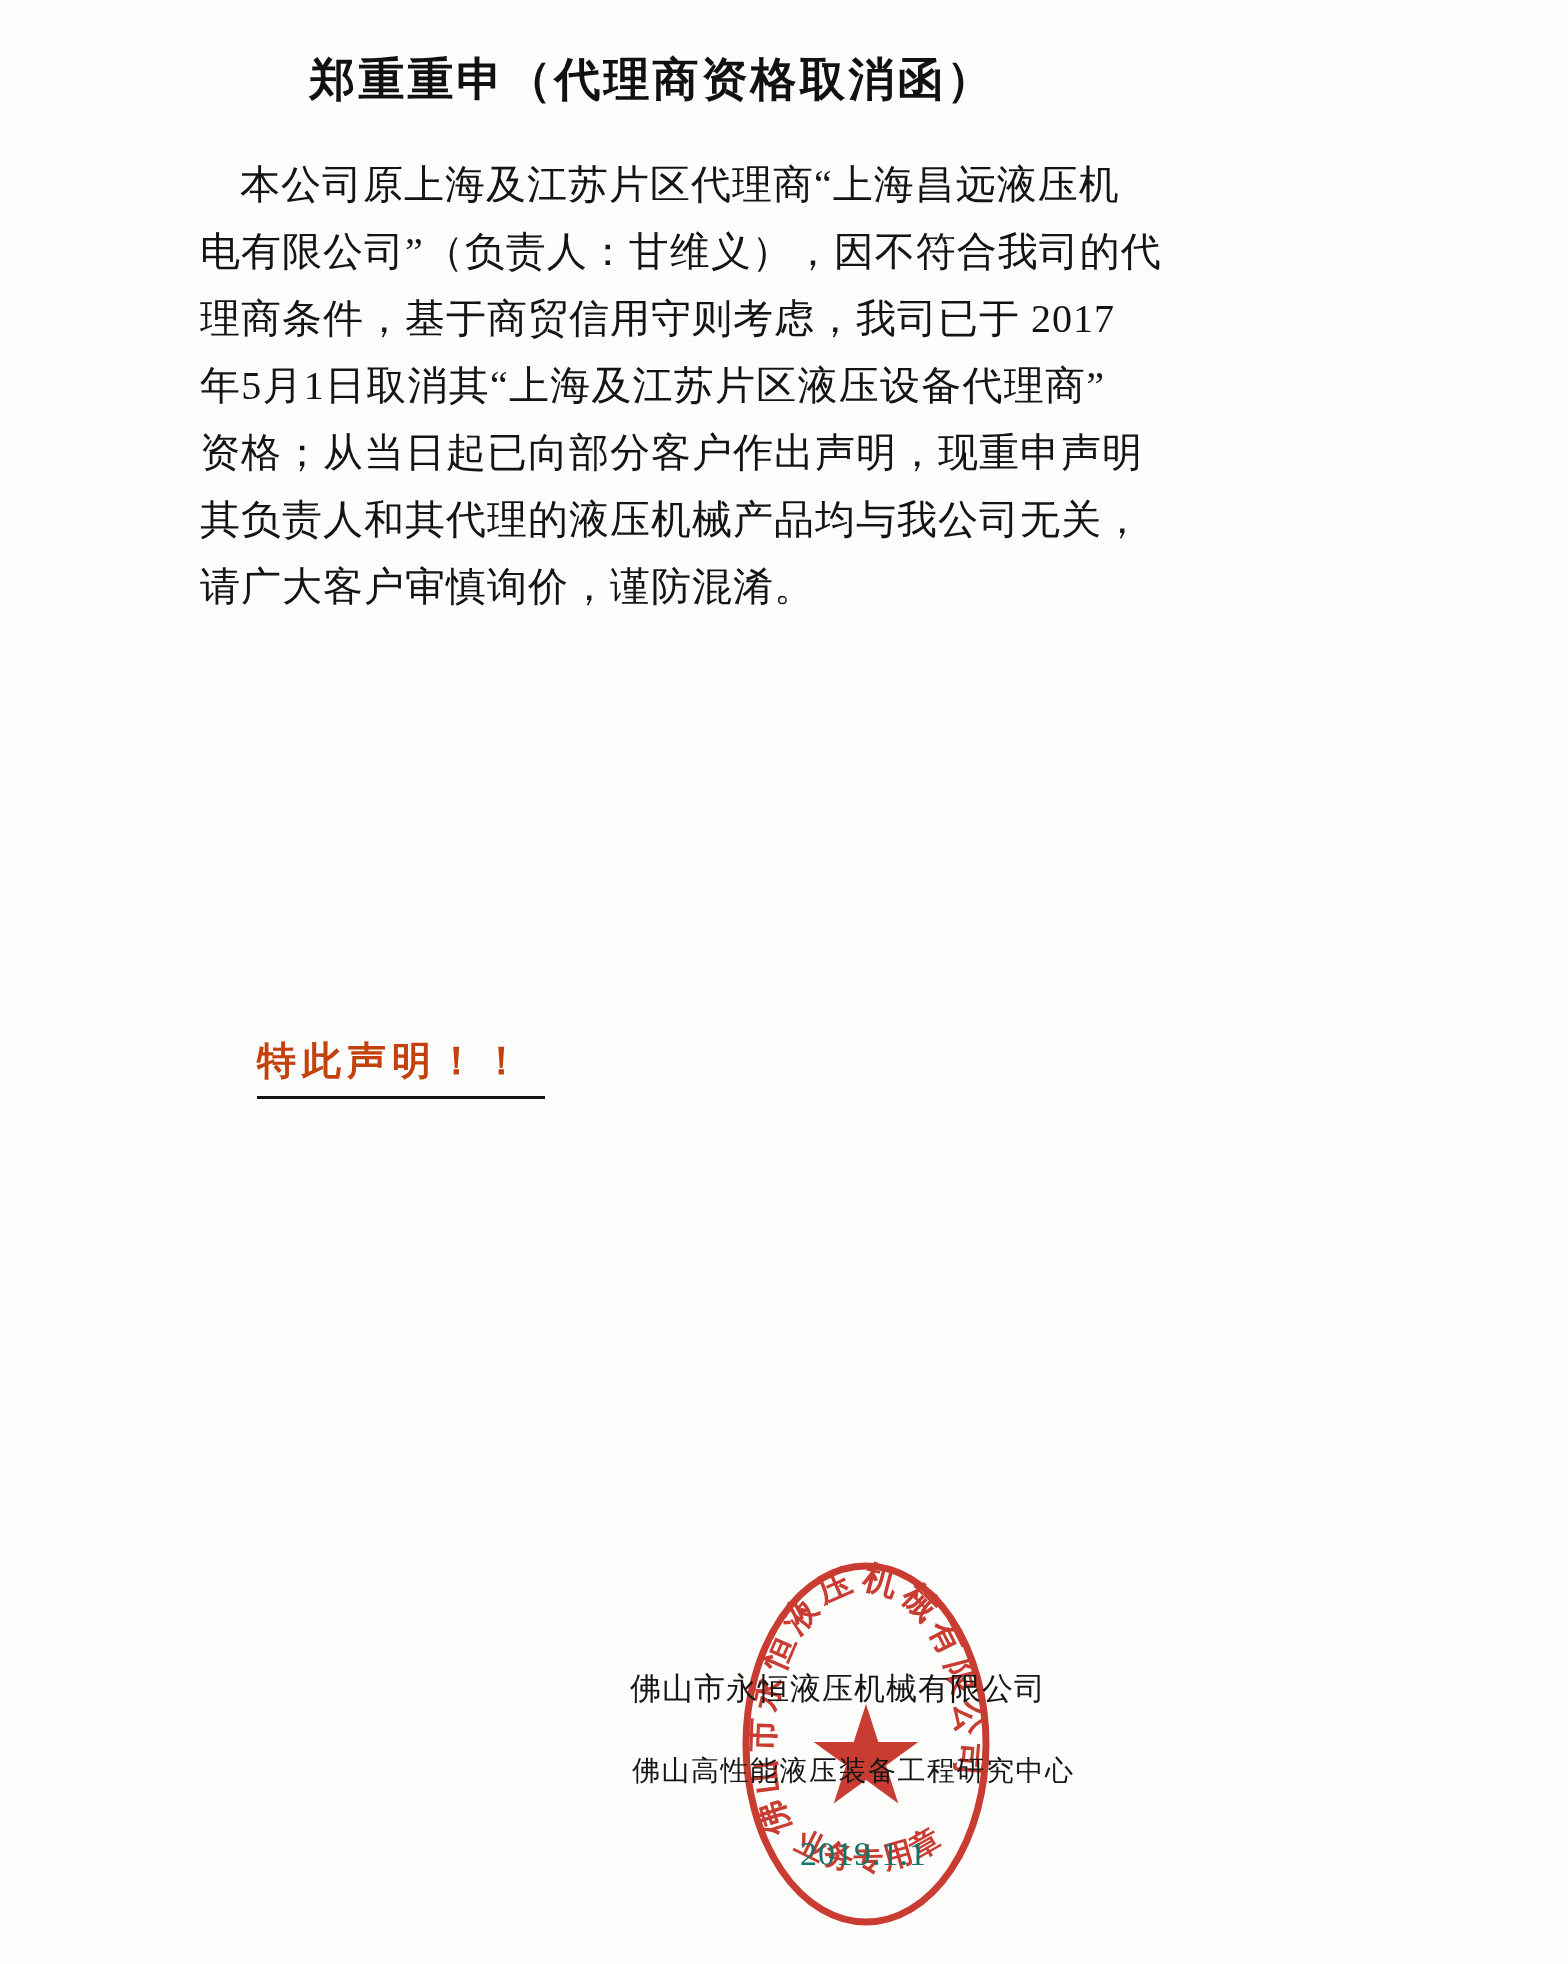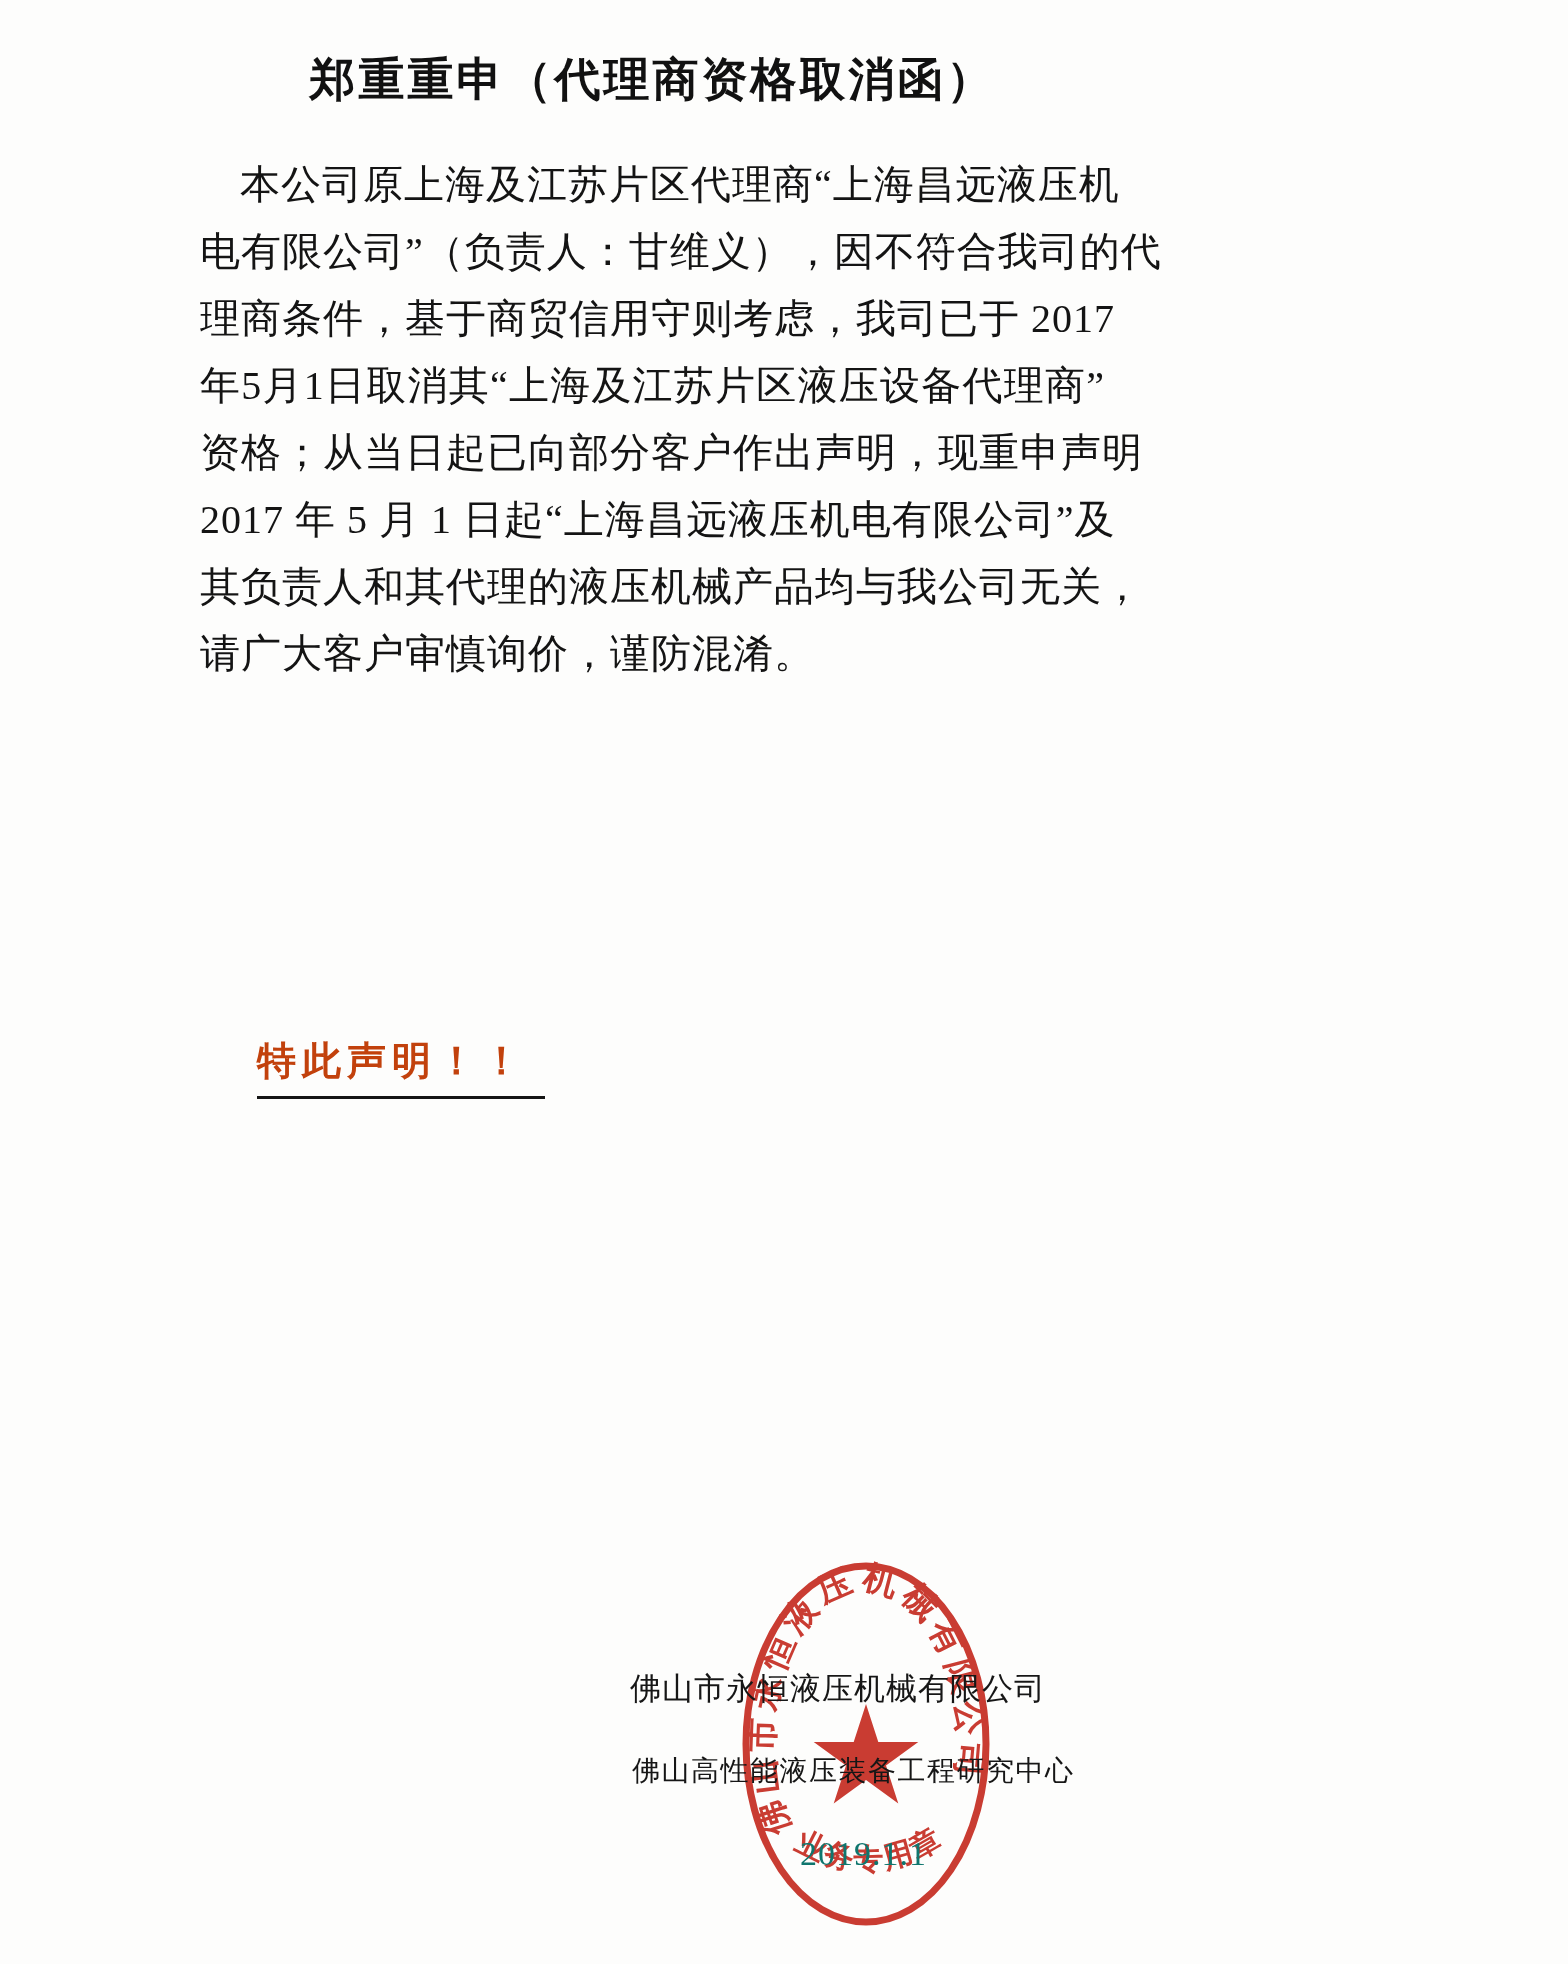--- a/index.html
+++ b/index.html
@@ -123,21 +123,20 @@
 <div class="page">
 
   <div class="doc-title">郑重重申（代理商资格取消函）</div>
 
   <div class="para1">
     <div class="line first">本公司原上海及江苏片区代理商“上海昌远液压机</div>
     <div class="line">电有限公司”（负责人：甘维义），因不符合我司的代</div>
     <div class="line">理商条件，基于商贸信用守则考虑，我司已于 2017</div>
     <div class="line">年5月1日取消其“上海及江苏片区液压设备代理商”</div>
     <div class="line">资格；从当日起已向部分客户作出声明，现重申声明</div>
-    <div class="line">2017 年 5 月 1 日起“上海昌远液压机电有限公司”及</div>
     <div class="line">其负责人和其代理的液压机械产品均与我公司无关，</div>
     <div class="line last">请广大客户审慎询价，谨防混淆。</div>
   </div>
 
   <div class="declaration">特此声明！！</div>
 
 
   <div class="sig-company1">佛山市永恒液压机械有限公司</div>
 
   <div class="sig-company2">佛山高性能液压装备工程研究中心</div>

